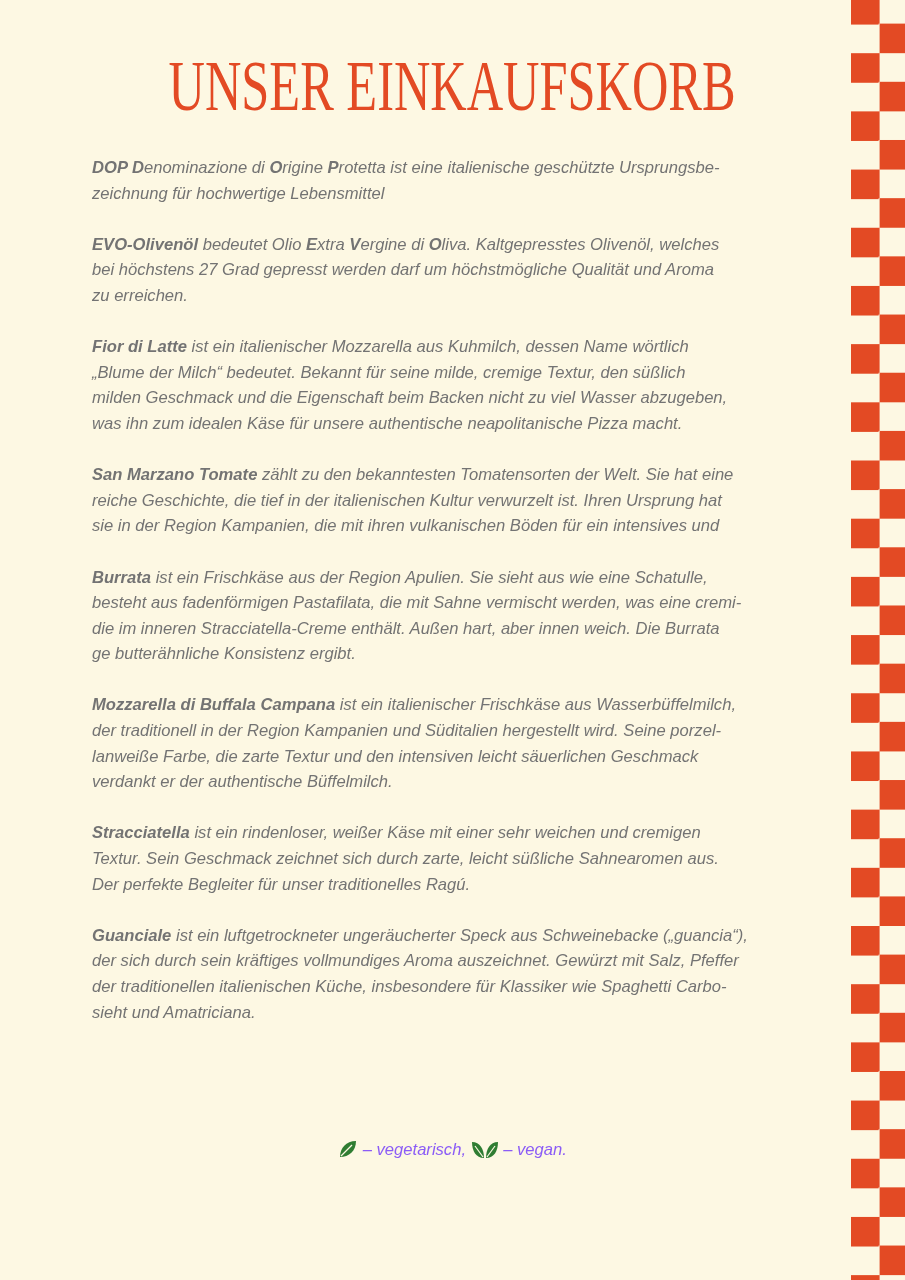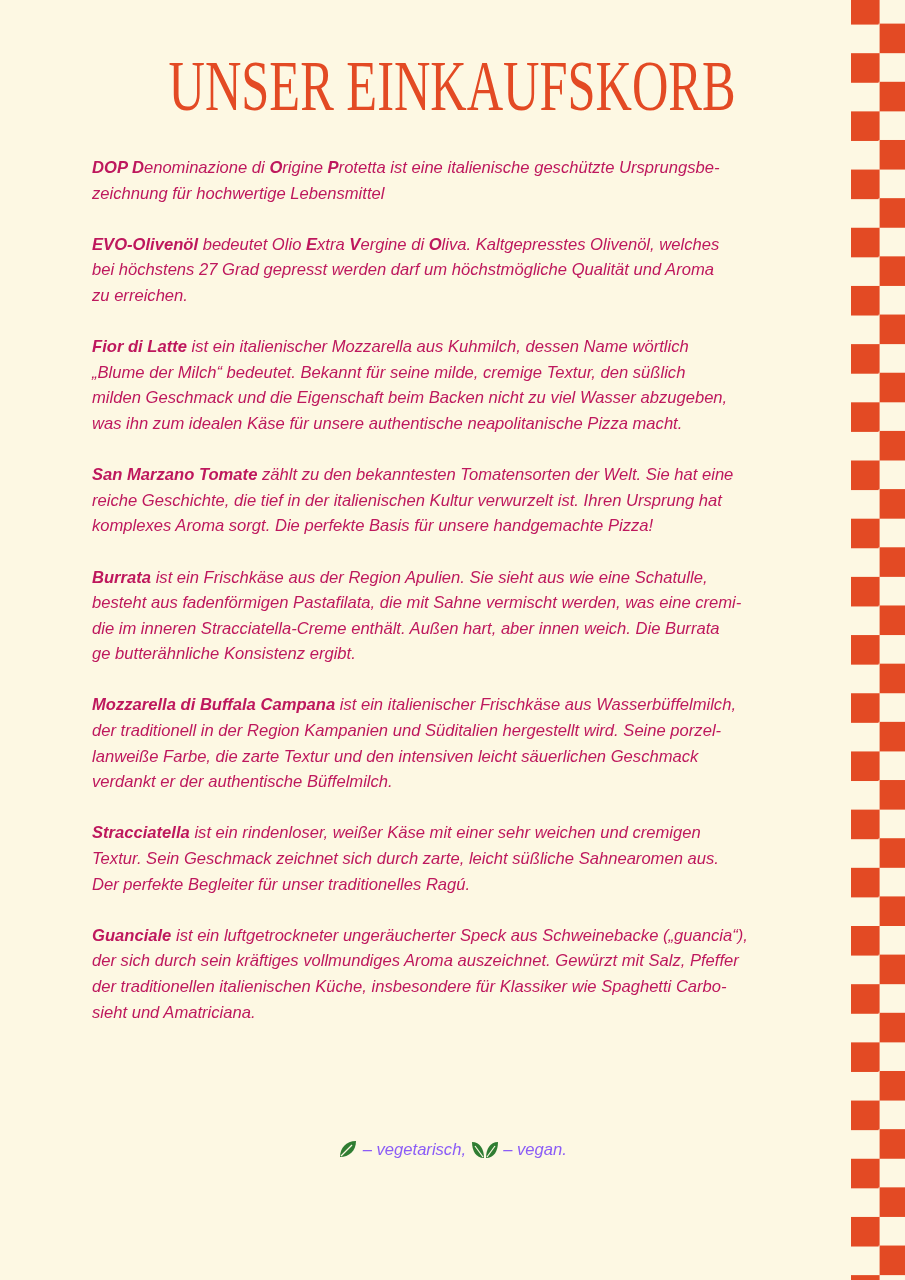--- a/index.html
+++ b/index.html
@@ -37,21 +37,21 @@
     display: inline-block;
     transform: scaleX(0.70);
     transform-origin: center;
     white-space: nowrap;
   }
   .content {
     position: absolute;
     left: 92px;
     top: 155px;
     width: 740px;
-    color: #be185d;
+    color: #737373;
     font-style: italic;
     font-size: 16.6px;
     line-height: 25.6px;
   }
   .para {
     margin: 0 0 25.6px 0;
   }
   .line {
     display: block;
     white-space: nowrap;
@@ -107,21 +107,21 @@
       </p>
       <p class="para">
         <span class="line"><span class="seg b">Fior di Latte</span><span class="seg"> ist ein italienischer Mozzarella aus Kuhmilch, dessen Name wörtlich</span></span>
         <span class="line"><span class="seg">„Blume der Milch“ bedeutet. Bekannt für seine milde, cremige Textur, den süßlich</span></span>
         <span class="line"><span class="seg">milden Geschmack und die Eigenschaft beim Backen nicht zu viel Wasser abzugeben,</span></span>
         <span class="line"><span class="seg">was ihn zum idealen Käse für unsere authentische neapolitanische Pizza macht.</span></span>
       </p>
       <p class="para">
         <span class="line"><span class="seg b">San Marzano Tomate</span><span class="seg"> zählt zu den bekanntesten Tomatensorten der Welt. Sie hat eine</span></span>
         <span class="line"><span class="seg">reiche Geschichte, die tief in der italienischen Kultur verwurzelt ist. Ihren Ursprung hat</span></span>
-        <span class="line"><span class="seg">komplexes Aroma sorgt. Die perfekte Basis für unsere handgemachte Pizza!</span></span>
+        <span class="line"><span class="seg">sie in der Region Kampanien, die mit ihren vulkanischen Böden für ein intensives und</span></span>
       </p>
       <p class="para">
         <span class="line"><span class="seg b">Burrata</span><span class="seg"> ist ein Frischkäse aus der Region Apulien. Sie sieht aus wie eine Schatulle,</span></span>
         <span class="line"><span class="seg">besteht aus fadenförmigen Pastafilata, die mit Sahne vermischt werden, was eine cremi-</span></span>
         <span class="line"><span class="seg">die im inneren Stracciatella-Creme enthält. Außen hart, aber innen weich. Die Burrata</span></span>
         <span class="line"><span class="seg">ge butterähnliche Konsistenz ergibt.</span></span>
       </p>
       <p class="para">
         <span class="line"><span class="seg b">Mozzarella di Buffala Campana</span><span class="seg"> ist ein italienischer Frischkäse aus Wasserbüffelmilch,</span></span>
         <span class="line"><span class="seg">der traditionell in der Region Kampanien und Süditalien hergestellt wird. Seine porzel-</span></span>

